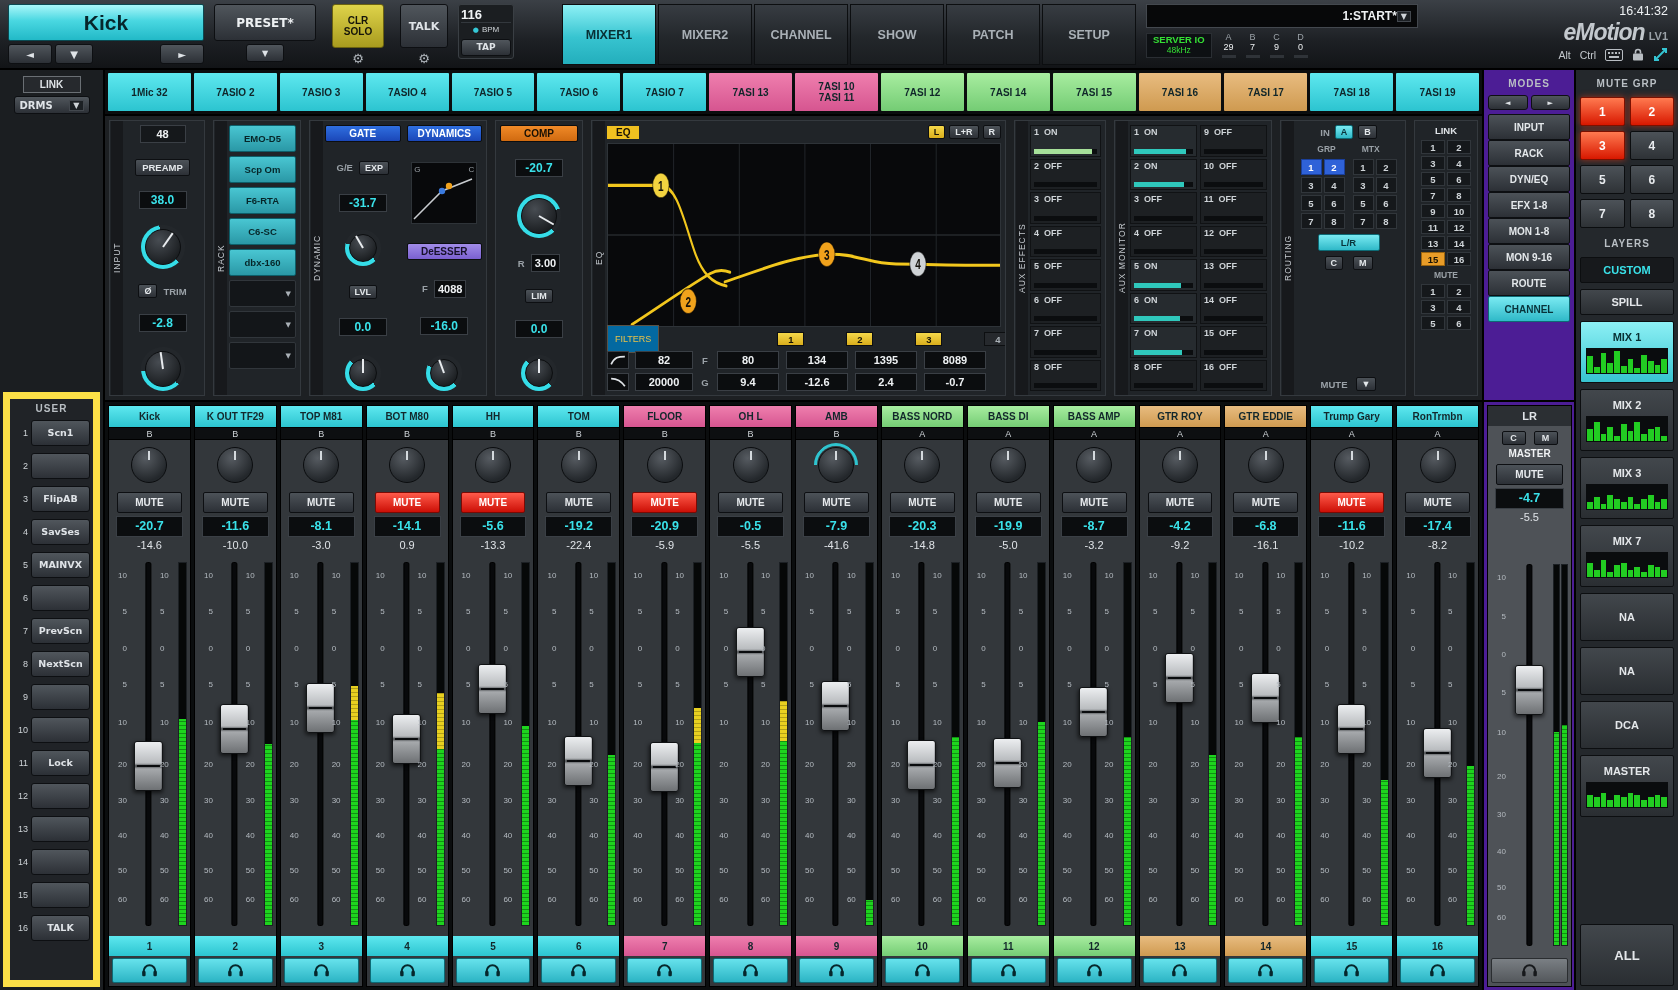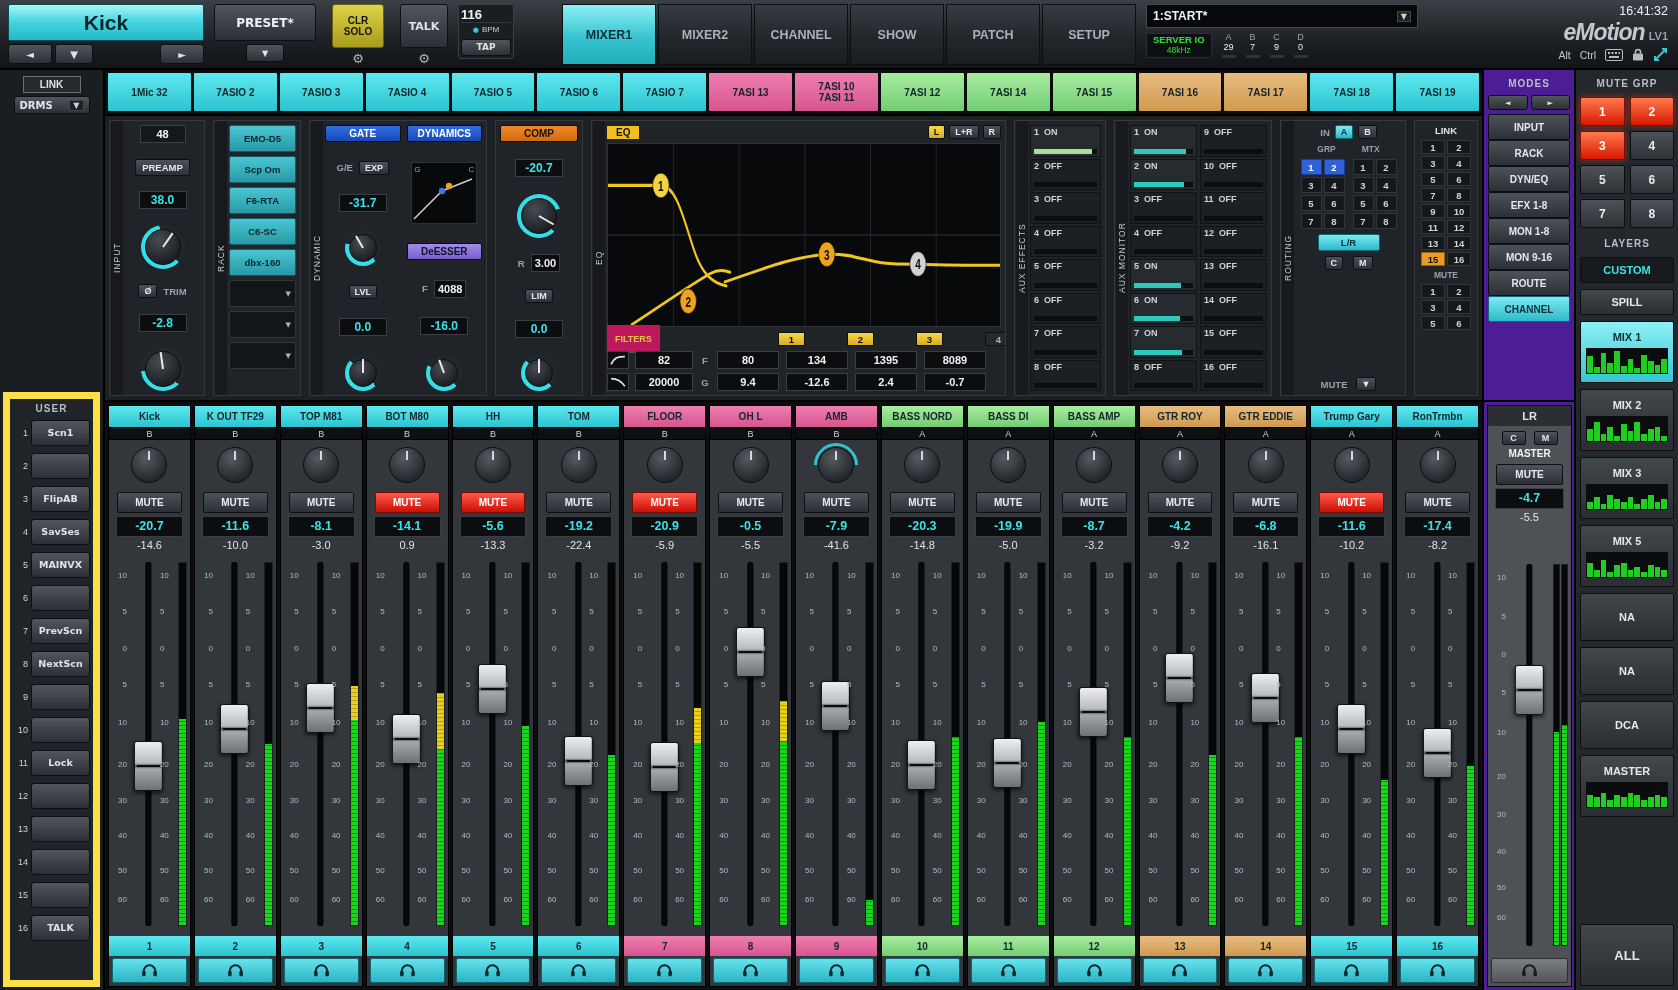--- a/index.html
+++ b/index.html
@@ -34,21 +34,21 @@
   .bpm-mid { display:flex; align-items:center; justify-content:center; gap:3px; font-size:8px; color:#cfd4d8; padding:2px 0; }
   .bpm-mid .dot { color:#35c8d6; font-size:7px; font-family:"DejaVu Sans",sans-serif; }
   .tap { width:100%; height:17px; font-size:9px; }
   .tb-tabs { display:flex; gap:2px; margin-left:38px; }
   .tab { width:94px; height:61px; font-size:12.5px; font-weight:bold; color:#a9b0b6;
          background:linear-gradient(#373c42,#23272b 55%,#1a1d20); border:1px solid #0c0e10; }
   .tab.on { background:linear-gradient(#8df0f5,#37c4d0 55%,#23aebc); color:#083034; }
   .tb-right { flex:1; display:flex; justify-content:space-between; gap:8px; }
   .tb-sess { display:flex; flex-direction:column; gap:5px; }
   .session-box { width:272px; height:24px; background:#070809; border:1px solid #43484e; color:#eef1f3;
-                 font-size:12px; font-weight:bold; padding:0 6px; display:flex; align-items:center; justify-content:space-between; }
+                 font-size:12px; font-weight:bold; padding:0 6px; display:flex; align-items:center; justify-content:flex-end; }
   .mini-caret { font-size:8px; color:#cfd4d8; border:1px solid #43484e; padding:0 3px; background:#1c2024; font-family:"DejaVu Sans",sans-serif;}
   .status-row { display:flex; gap:10px; align-items:stretch; }
   .server-box { background:#0d1013; border:1px solid #2a2e33; padding:1px 6px; display:flex; flex-direction:column; align-items:center; line-height:1.15; }
   .srv { color:#35e035; font-size:9.5px; font-weight:bold; }
   .rate { color:#35e035; font-size:8.5px; }
   .io-meters { display:flex; gap:10px; align-items:center; }
   .iom { display:flex; flex-direction:column; align-items:center; line-height:1.1; }
   .iom-l { color:#9aa1a7; font-size:9px; } .iom-v { color:#eef1f3; font-size:9px; }
   .iom-bar { width:14px; height:3px; background:#2f3338; margin-top:2px; }
   .tb-corner { display:flex; flex-direction:column; align-items:flex-end; gap:1px; padding-right:2px; }
@@ -135,21 +135,21 @@
   .flex-spacer { flex:1; }
   .on-yellow { background:linear-gradient(#f5d84a,#d9ae1c) !important; color:#151204 !important; }
   .eq-graph { width:100%; flex:1; background:#08090b; border:1px solid #2e3338; }
   .eq-graph svg { width:100%; height:100%; display:block; }
   .eq-grid line { stroke:#24282c; stroke-width:1; }
   .eq-curve { fill:none; stroke:#f2c71d; stroke-width:2.2; stroke-linecap:round; }
   .eq-node circle { stroke:rgba(0,0,0,.55); stroke-width:1; }
   .eq-node text { fill:#14110a; font-size:11px; font-weight:bold; text-anchor:middle; }
   .n1 circle { fill:#f2d340; } .n2 circle,.n3 circle { fill:#f0a21c; } .n4 circle { fill:#cfd3d6; }
   .eq-filrow { width:100%; display:flex; align-items:center; height:16px; }
-  .filters-tag { border:1px solid #5a5245; background:#be185d; color:#e8c24a; font-size:9px; font-weight:bold; padding:8px 7px; }
+  .filters-tag { border:1px solid #5a5245; background:#0369a1; color:#e8c24a; font-size:9px; font-weight:normal; padding:8px 7px; }
   .band-btns { display:flex; gap:42px; margin-left:118px; }
   .band-btn { width:27px; height:14px; font-size:9.5px; font-weight:bold; background:#26292d; color:#aab1b7; border:1px solid #0d0f11; }
   .eq-vrow { width:100%; display:flex; align-items:center; gap:6px; }
   .slope-icon { width:22px; height:18px; background:#0b0d0f; border:1px solid #3a3f45; display:flex; align-items:center; justify-content:center; }
   .slope-icon svg { width:16px; height:12px; } .slope-icon path { stroke:#dfe3e7; stroke-width:2; fill:none; }
   .vbox { background:#0b0d0f; border:1px solid #3a3f45; color:#eef1f3; font-size:11px; font-weight:bold; text-align:center; padding:2px 3px; }
   .vbox.wide { width:58px; } .vbox.cell { width:62px; }
   .rowlbl { color:#9aa1a7; font-size:9.5px; font-weight:bold; width:12px; text-align:center; }
   .eq-cells { display:flex; gap:7px; }
   .aux-list { width:100%; flex:1; display:flex; flex-direction:column; gap:2px; }
@@ -2048,21 +2048,21 @@
             <i style="height:30%"></i>
             <i style="height:50%"></i>
             <i style="height:20%"></i>
             <i style="height:40%"></i>
             <i style="height:60%"></i>
             <i style="height:30%"></i>
             <i style="height:40%"></i>
           </span>
         </button>
         <button class="layer-item has-meter">
-          <span class="layer-lbl">MIX 5</span>
+          <span class="layer-lbl">MIX 7</span>
           <span class="layer-meter">
             <i style="height:60%"></i>
             <i style="height:30%"></i>
             <i style="height:70%"></i>
             <i style="height:20%"></i>
             <i style="height:50%"></i>
             <i style="height:60%"></i>
             <i style="height:30%"></i>
             <i style="height:40%"></i>
             <i style="height:20%"></i>

